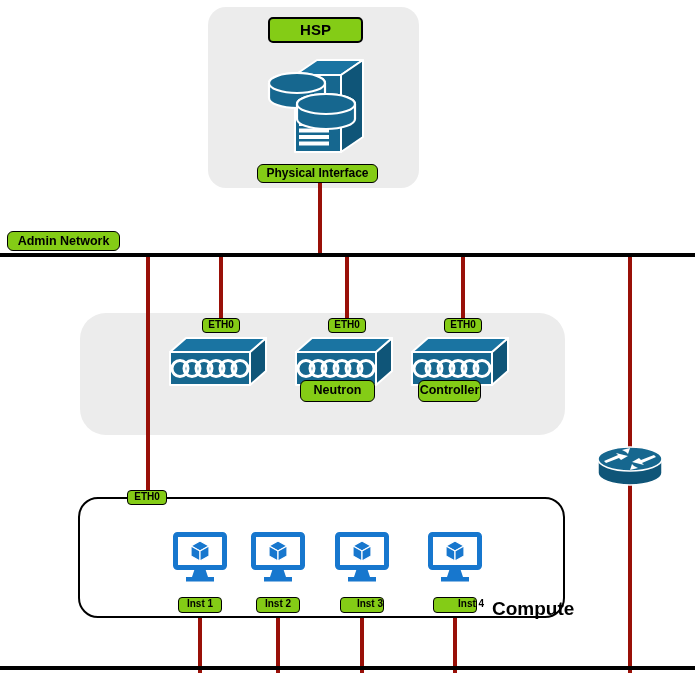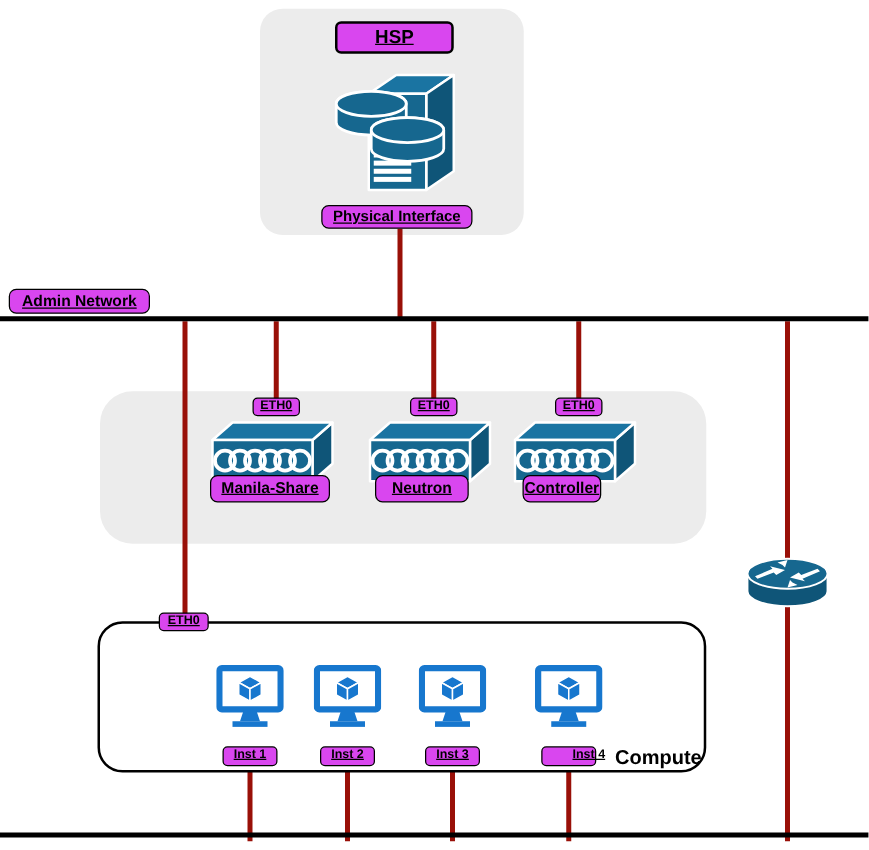--- a/index.html
+++ b/index.html
@@ -9,22 +9,22 @@
   .panel{ position:absolute; background:#ECECEC; }
   .panel-top{ left:208px; top:7px; width:211px; height:181px; border-radius:18px; }
   .panel-mid{ left:80px; top:313px; width:485px; height:122px; border-radius:26px; }
 
   .bus{ position:absolute; left:0; width:695px; height:4px; background:#000; }
   .bus-admin{ top:253px; }
   .bus-private{ top:666px; }
 
   .rline{ position:absolute; width:4px; background:#991008; }
 
-  .pill{ position:absolute; background:#d946ef; border:1.6px solid #000; border-radius:6px;
-         font-weight:bold; color:#000; text-align:center; white-space:nowrap;text-decoration:underline; }
+  .pill{ position:absolute; background:#84cc16; border:1.6px solid #000; border-radius:6px;
+         font-weight:bold; color:#000; text-align:center; white-space:nowrap; }
   .pill-lg{ font-size:15px; line-height:22px; border-width:2px; border-radius:5px; }
   .pill-md{ font-size:12.5px; line-height:19px; }
   .pill-sm{ font-size:10px; line-height:12.5px; border-radius:4px; }
 
   .plain-label{ position:absolute; font-weight:bold; color:#000; }
 
   .icon{ position:absolute; }
 
   .hsp-label{ left:268px; top:17px; width:95px; height:26px; line-height:22px; }
   .phys-label{ left:257px; top:164px; width:121px; height:19px; line-height:16px; font-size:12px; }
@@ -43,28 +43,28 @@
   .swlabel-c{ left:418px; top:380px; width:63px; }
 
   .server-svg{ left:261px; top:52px; }
   .sw-m{ left:166px; top:333px; }
   .sw-n{ left:292px; top:333px; }
   .sw-c{ left:408px; top:333px; }
   .router-svg{ left:594px; top:440px; }
 
   .compute-box{ position:absolute; left:78px; top:497px; width:487px; height:121px;
                 background:#fff; border:2px solid #000; border-radius:20px; }
-  .compute-label{ left:492px; top:598px; font-size:16px; }
+  .compute-label{ left:492px; top:598px; font-size:19px; }
 
   .mon-1{ left:173px; top:532px; } .mon-2{ left:251px; top:532px; }
   .mon-3{ left:335px; top:532px; } .mon-4{ left:428px; top:532px; }
 
   .inst{ width:44px; height:16px; }
   .inst-1{ left:178px; top:597px; } .inst-2{ left:256px; top:597px; }
-  .inst-3{ left:340px; top:597px; } .inst-4{ left:433px; top:597px;padding-left:24px; }
+  .inst-3{ left:340px; top:597px;text-align:right; } .inst-4{ left:433px; top:597px;padding-left:24px; }
 
   .l-hsp{ left:318px; top:183px; height:71px; }
   .l-compute-drop{ left:146px; top:257px; height:235px; }
   .l-manila{ left:219px; top:257px; height:62px; }
   .l-neutron{ left:345px; top:257px; height:62px; }
   .l-controller{ left:461px; top:257px; height:62px; }
   .l-router{ left:628px; top:257px; height:416px; }
   .l-i1{ left:198px; top:611px; height:62px; }
   .l-i2{ left:276px; top:611px; height:62px; }
   .l-i3{ left:360px; top:611px; height:62px; }
@@ -163,21 +163,20 @@
     <g fill="none" stroke="#fff" stroke-width="3">
       <circle cx="14" cy="35.5" r="8"></circle>
         <circle cx="26" cy="35.5" r="8"></circle>
         <circle cx="38" cy="35.5" r="8"></circle>
       <circle cx="50" cy="35.5" r="8"></circle>
         <circle cx="62" cy="35.5" r="8"></circle>
         <circle cx="74" cy="35.5" r="8"></circle>
     </g>
   </svg>
 
-  <div class="pill swlabel swlabel-m">Manila-Share</div>
   <div class="pill swlabel swlabel-n">Neutron</div>
   <div class="pill swlabel swlabel-c">Controller</div>
 
   <svg class="icon router-svg" width="72" height="52" viewBox="0 0 72 52">
     <path d="M4,19 v14 a32,12 0 0 0 64,0 v-14 z" fill="#0F5578" stroke="#fff" stroke-width="1.5"></path>
     <ellipse cx="36" cy="19" rx="32" ry="12" fill="#16678F" stroke="#fff" stroke-width="1.5"></ellipse>
     <g fill="#fff">
       <polygon points="10,21 24,15 22,13 34,16 27,20 25,18 12,23"></polygon>
       <polygon points="62,17 48,23 50,25 38,22 45,18 47,20 60,15"></polygon>
       <polygon points="28,10 36,8 34,14 32,12"></polygon>

